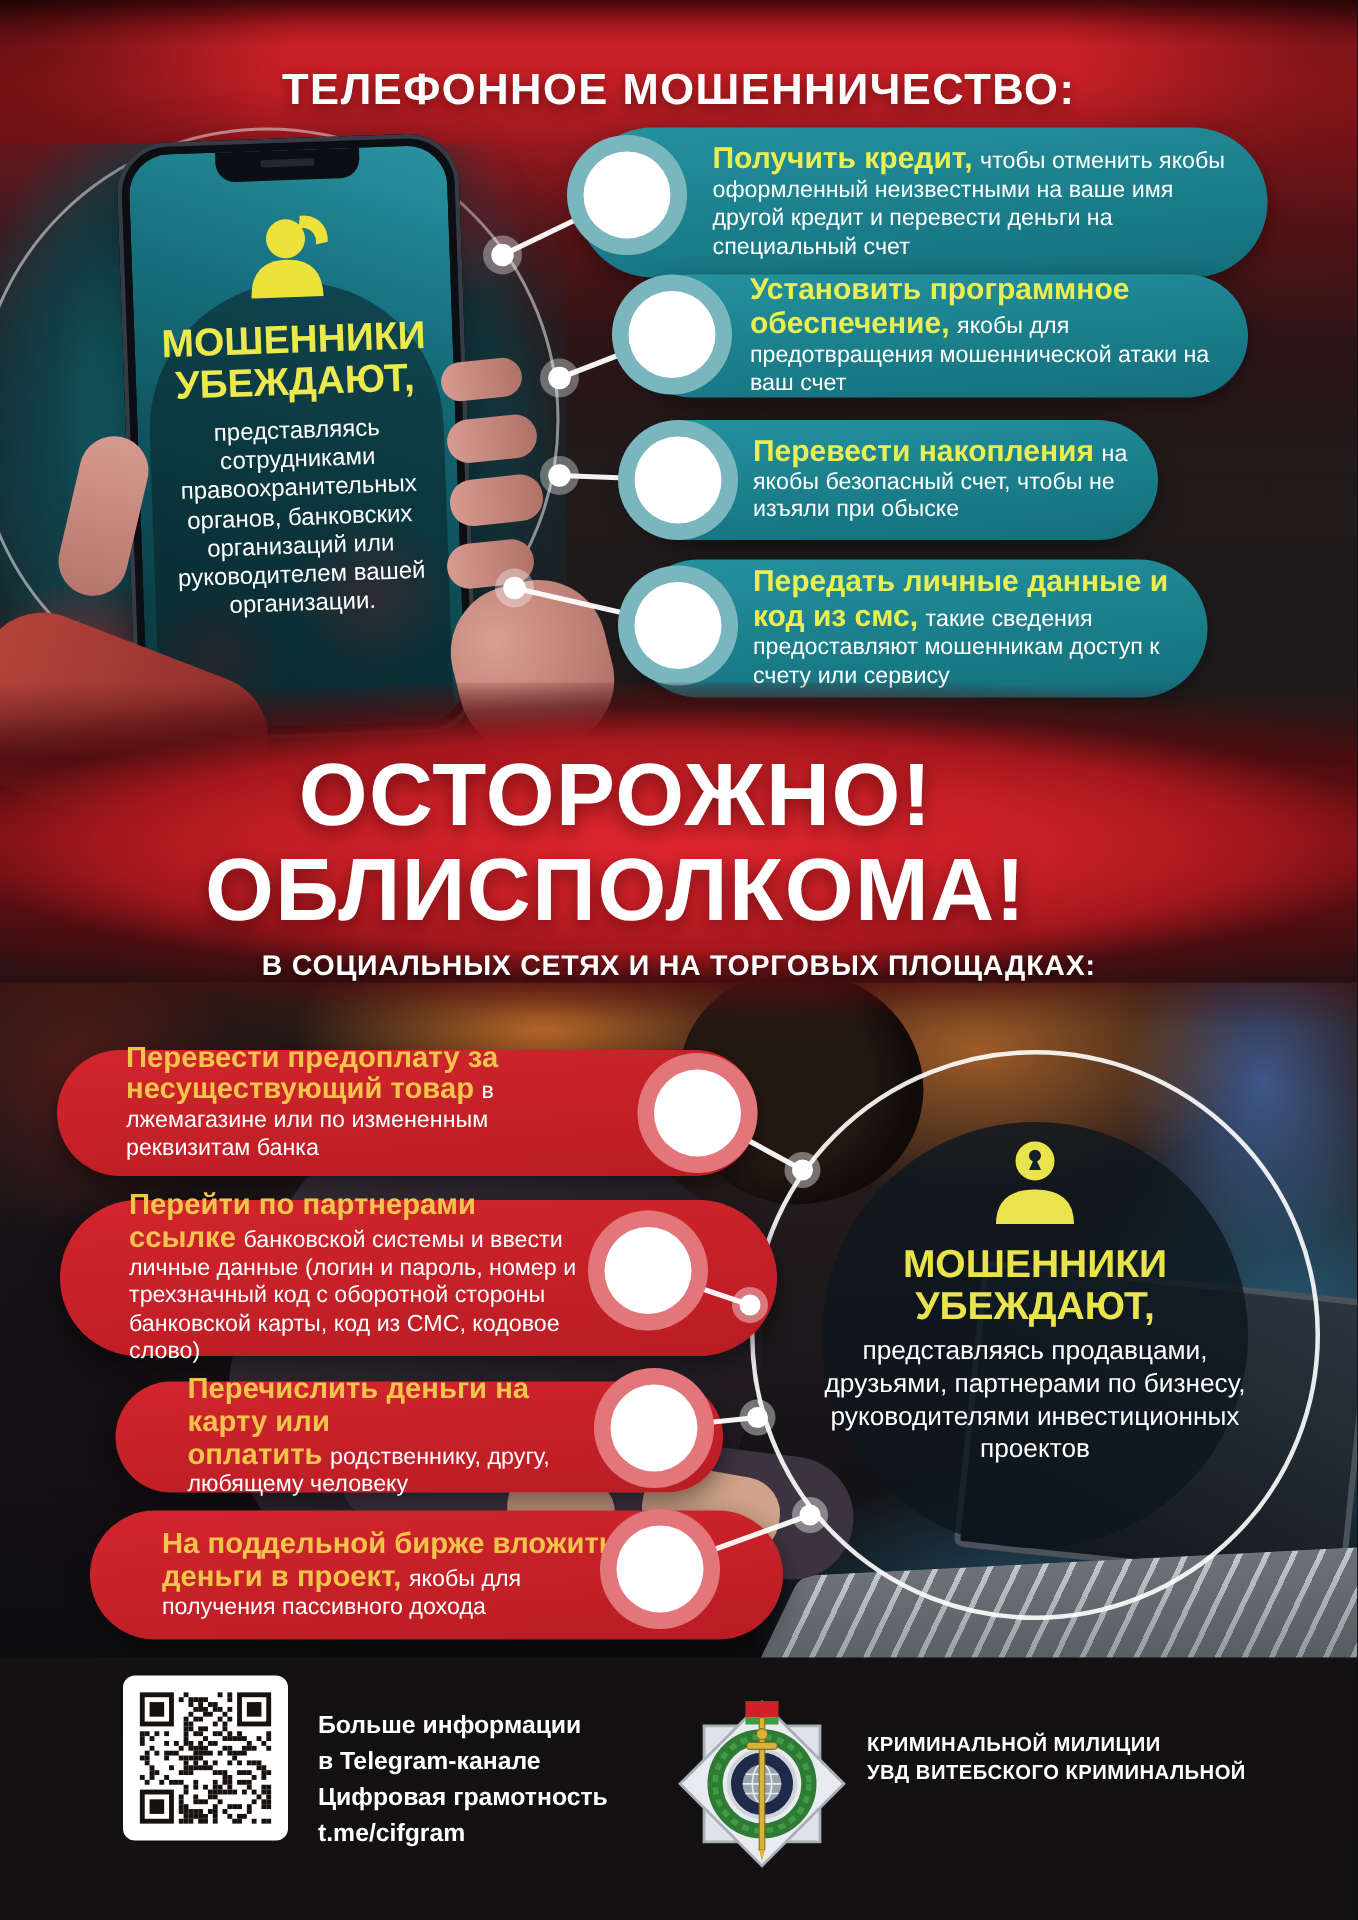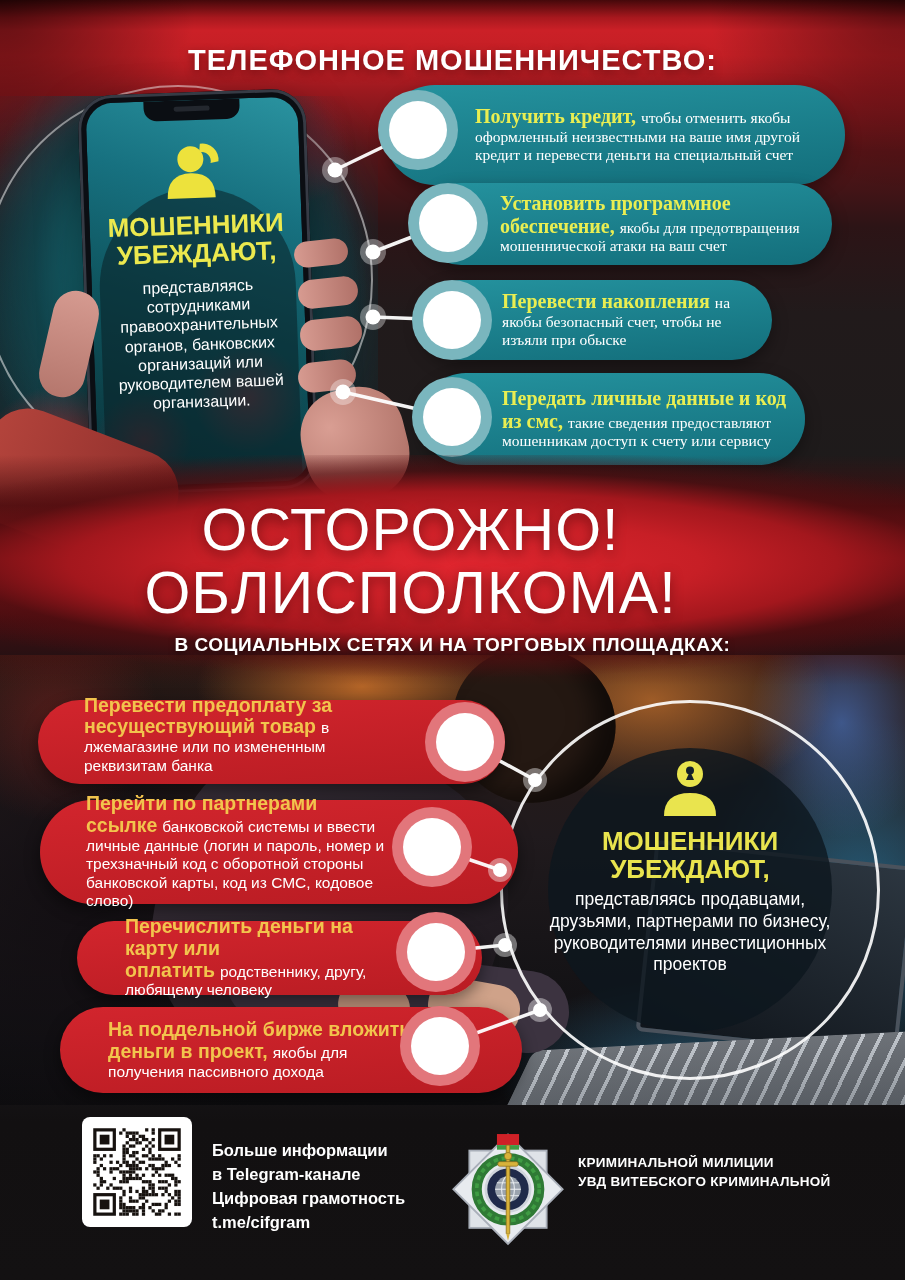--- a/index.html
+++ b/index.html
@@ -64,38 +64,38 @@
     background:radial-gradient(circle at 30% 30%, #d99e93, #a86a60); }
   .thumb { position:absolute; left:46px; top:290px; width:46px; height:108px; z-index:4;
     border-radius:24px; transform:rotate(13deg);
     background:linear-gradient(180deg, #d59a90, #b5776d); }
   .wrist { position:absolute; left:-24px; top:428px; width:200px; height:120px; z-index:4;
     border-radius:42px; transform:rotate(21deg);
     background:linear-gradient(90deg, #b4443c, #8c2d2a); }
 
   .tb { position:absolute; z-index:5; display:flex; align-items:center;
     background:linear-gradient(175deg, #24929e, #136e7b);
-    box-shadow:0 6px 16px rgba(0,0,0,0.35);font-family:Liberation Serif, serif; }
+    box-shadow:0 6px 16px rgba(0,0,0,0.35); }
   .tb p { color:#fff; font-size:15.5px; line-height:1.22; }
   .tb .hl { color:#e9ee52; font-size:20px; font-weight:bold; line-height:1.12; margin-right:5px; }
   .tb1 { left:385px; top:85px;  width:460px; height:100px; border-radius:50px; padding:6px 18px 6px 90px; }
   .tb2 { left:420px; top:183px; width:412px; height:82px;  border-radius:41px; padding:6px 16px 6px 80px; }
   .tb3 { left:420px; top:280px; width:352px; height:80px;  border-radius:40px; padding:6px 14px 6px 82px; }
   .tb4 { left:420px; top:373px; width:385px; height:92px;  border-radius:46px; padding:6px 14px 6px 82px; }
 
   .svg-layer { position:absolute; left:0; top:0; pointer-events:none; z-index:6; }
 
   
   .sec-warn { position:absolute; left:0; top:455px; width:905px; height:230px; z-index:8;
     background:
       radial-gradient(ellipse 620px 115px at 50% 47%, #e0262f 0%, #c71f26 40%, #a3171d 62%, rgba(90,13,16,0.55) 80%, rgba(60,10,12,0) 100%),
       linear-gradient(180deg, rgba(25,22,22,0) 0%, rgba(70,12,14,0.88) 22%, rgba(140,19,24,0.95) 45%, rgba(80,13,16,0.72) 72%, rgba(25,18,18,0) 100%);
   }
   .warn-title { position:absolute; left:0; top:44px; width:793px; text-align:center;
-    color:#fff; font-size:59px; font-weight:normal; line-height:1.07; letter-spacing:1px;
+    color:#fff; font-size:59px; font-weight:bold; line-height:1.07; letter-spacing:1px;
     text-shadow:0 4px 12px rgba(40,0,0,0.5);padding-left:28px; }
   .warn-sub { position:absolute; left:0; top:179px; width:905px; text-align:center;
     color:#fff; font-size:19px; font-weight:bold; letter-spacing:0.5px;
     text-shadow:0 2px 6px rgba(0,0,0,0.5); }
 
   
   .sec-photo { position:absolute; left:0; top:655px; width:905px; height:450px; overflow:hidden;
     background:linear-gradient(180deg, #2b1a14 0%, #201a1d 40%, #101013 85%, #0c0c0e 100%); }
   .sec-photo::before { content:""; position:absolute; inset:0;
     background:

